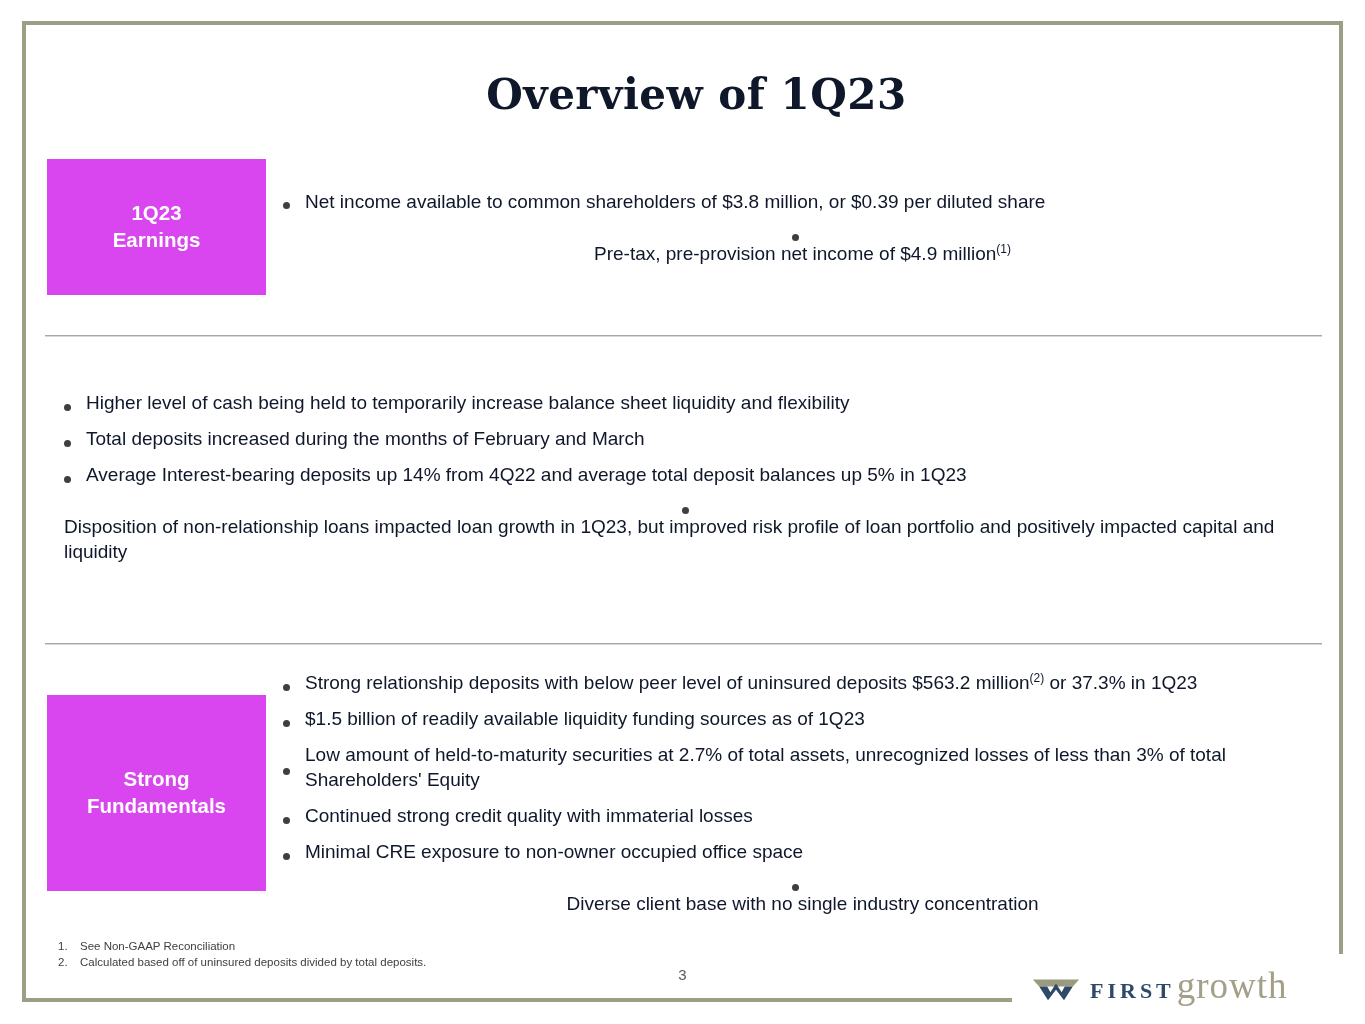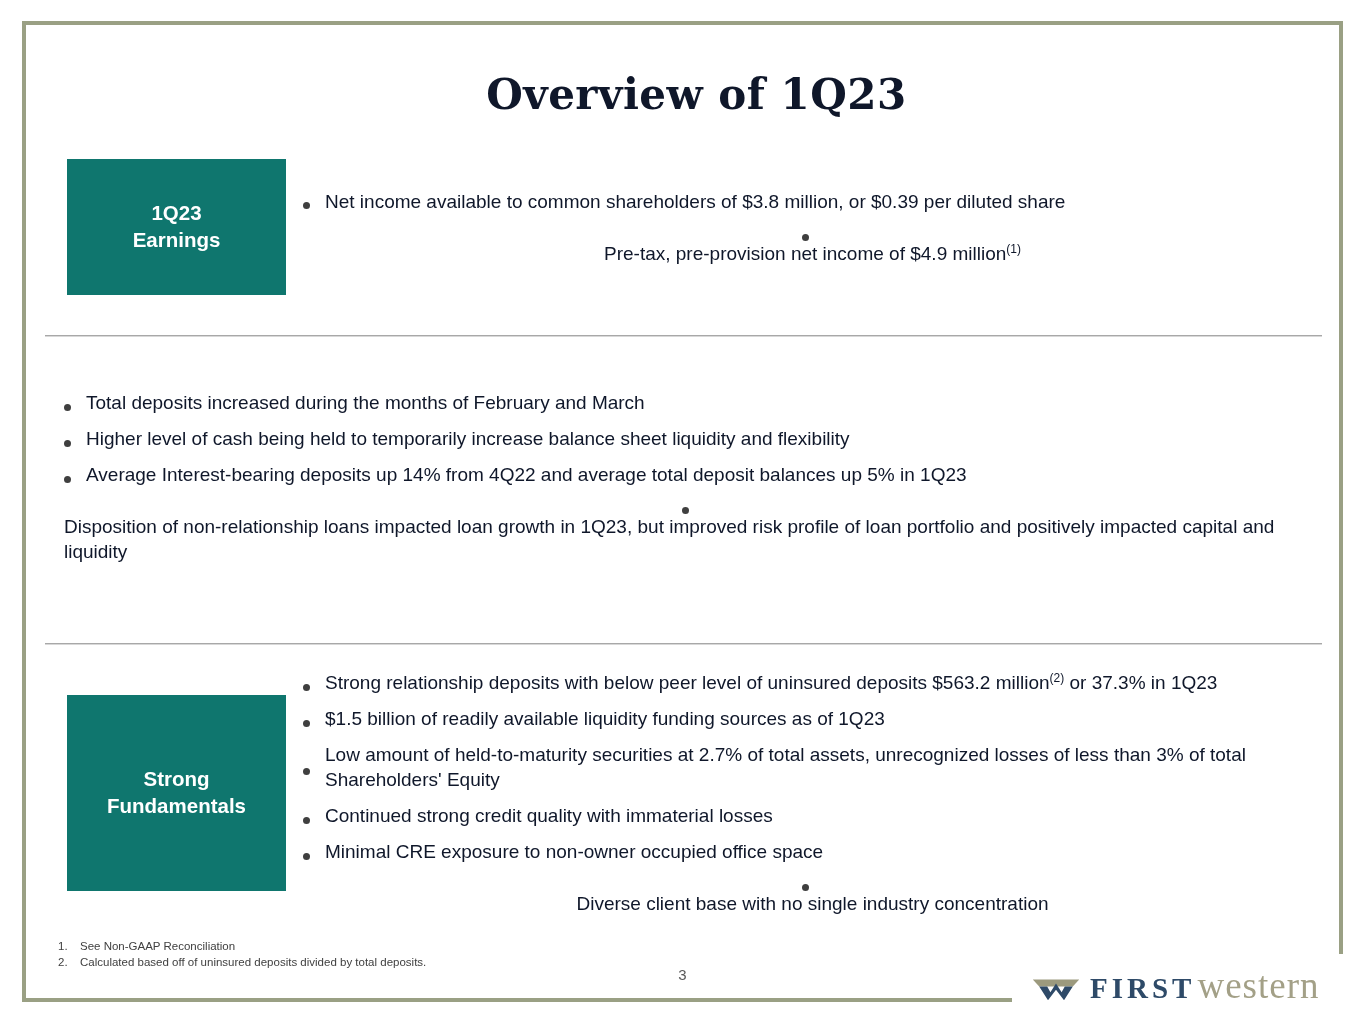--- a/index.html
+++ b/index.html
@@ -43,31 +43,30 @@
     left:47px; right:43px;
     display:flex;
     align-items:center;
   }
   .section-1 { top:159px; }
   .section-2 { top:390px; }
   .section-3 { top:670px; }
 
   .section-box {
     flex:0 0 219px;
-    background:#0f766e;
+    background:#d946ef;
     color:#ffffff;
     display:flex;
     align-items:center;
     justify-content:center;
     text-align:center;
     font-weight:bold;
     font-size:20.5px;
     line-height:1.3;
     padding:0 38px;
-    margin-left:20px;
   }
   .section-1 .section-box { height:136px; }
   .section-2 .section-box { height:212px; }
   .section-3 .section-box { height:196px; }
 
   .bullet-list {
     list-style:none;
     margin-left:17px;
     flex:1 1 auto;
   }
@@ -125,21 +124,21 @@
   .logo {
     position:absolute;
     left:1032px; top:964px;
     display:flex;
     align-items:baseline;
     white-space:nowrap;
     font-family:"Liberation Serif", serif;
   }
   .logo-mark { align-self:center; margin-right:10px; margin-top:6px; }
   .logo-first {
-    font-size:29px;
+    font-size:22px;
     font-weight:bold;
     letter-spacing:4px;
     color:#2e4a68;
   }
   .logo-western {
     font-size:37px;
     letter-spacing:1px;
     color:#a3a087;
     margin-left:2px;
   }
@@ -167,25 +166,25 @@
       </li>
     </ul>
   </div>
 
   <div class="divider divider-1"></div>
 
   <div class="section section-2">
     <ul class="bullet-list">
       <li>
         <span class="dot"></span>
+        <span class="btext"><span>Higher level of cash being held to temporarily increase balance sheet liquidity and flexibility</span></span>
+      </li>
+      <li>
+        <span class="dot"></span>
         <span class="btext"><span>Total deposits increased during the months of February and March</span></span>
-      </li>
-      <li>
-        <span class="dot"></span>
-        <span class="btext"><span>Higher level of cash being held to temporarily increase balance sheet liquidity and flexibility</span></span>
       </li>
       <li>
         <span class="dot"></span>
         <span class="btext"><span>Average Interest-bearing deposits up 14% from 4Q22 and average total deposit balances up 5% in 1Q23</span></span>
       </li>
       <li>
         <span class="dot"></span>
         <span class="btext"><span>Disposition of non-relationship loans impacted loan growth in 1Q23, but improved risk profile of loan portfolio and positively impacted capital and liquidity</span></span>
       </li>
     </ul>
@@ -235,16 +234,16 @@
   </div>
 
   <div class="page-number">3</div>
 
   <div class="logo">
     <svg class="logo-mark" width="48" height="26" viewBox="0 0 60 32">
       <polygon points="1,4 59,4 51,13 9,13" fill="#9c9a7e"></polygon>
       <polygon points="9,13 20,30 30,17 40,30 51,13 41,13 37,20 30,9 23,20 19,13" fill="#2e4a68"></polygon>
     </svg>
     <span class="logo-first">FIRST</span>
-    <span class="logo-western">western</span>
+    <span class="logo-western">growth</span>
   </div>
 
 </div>
 
 </body></html>

